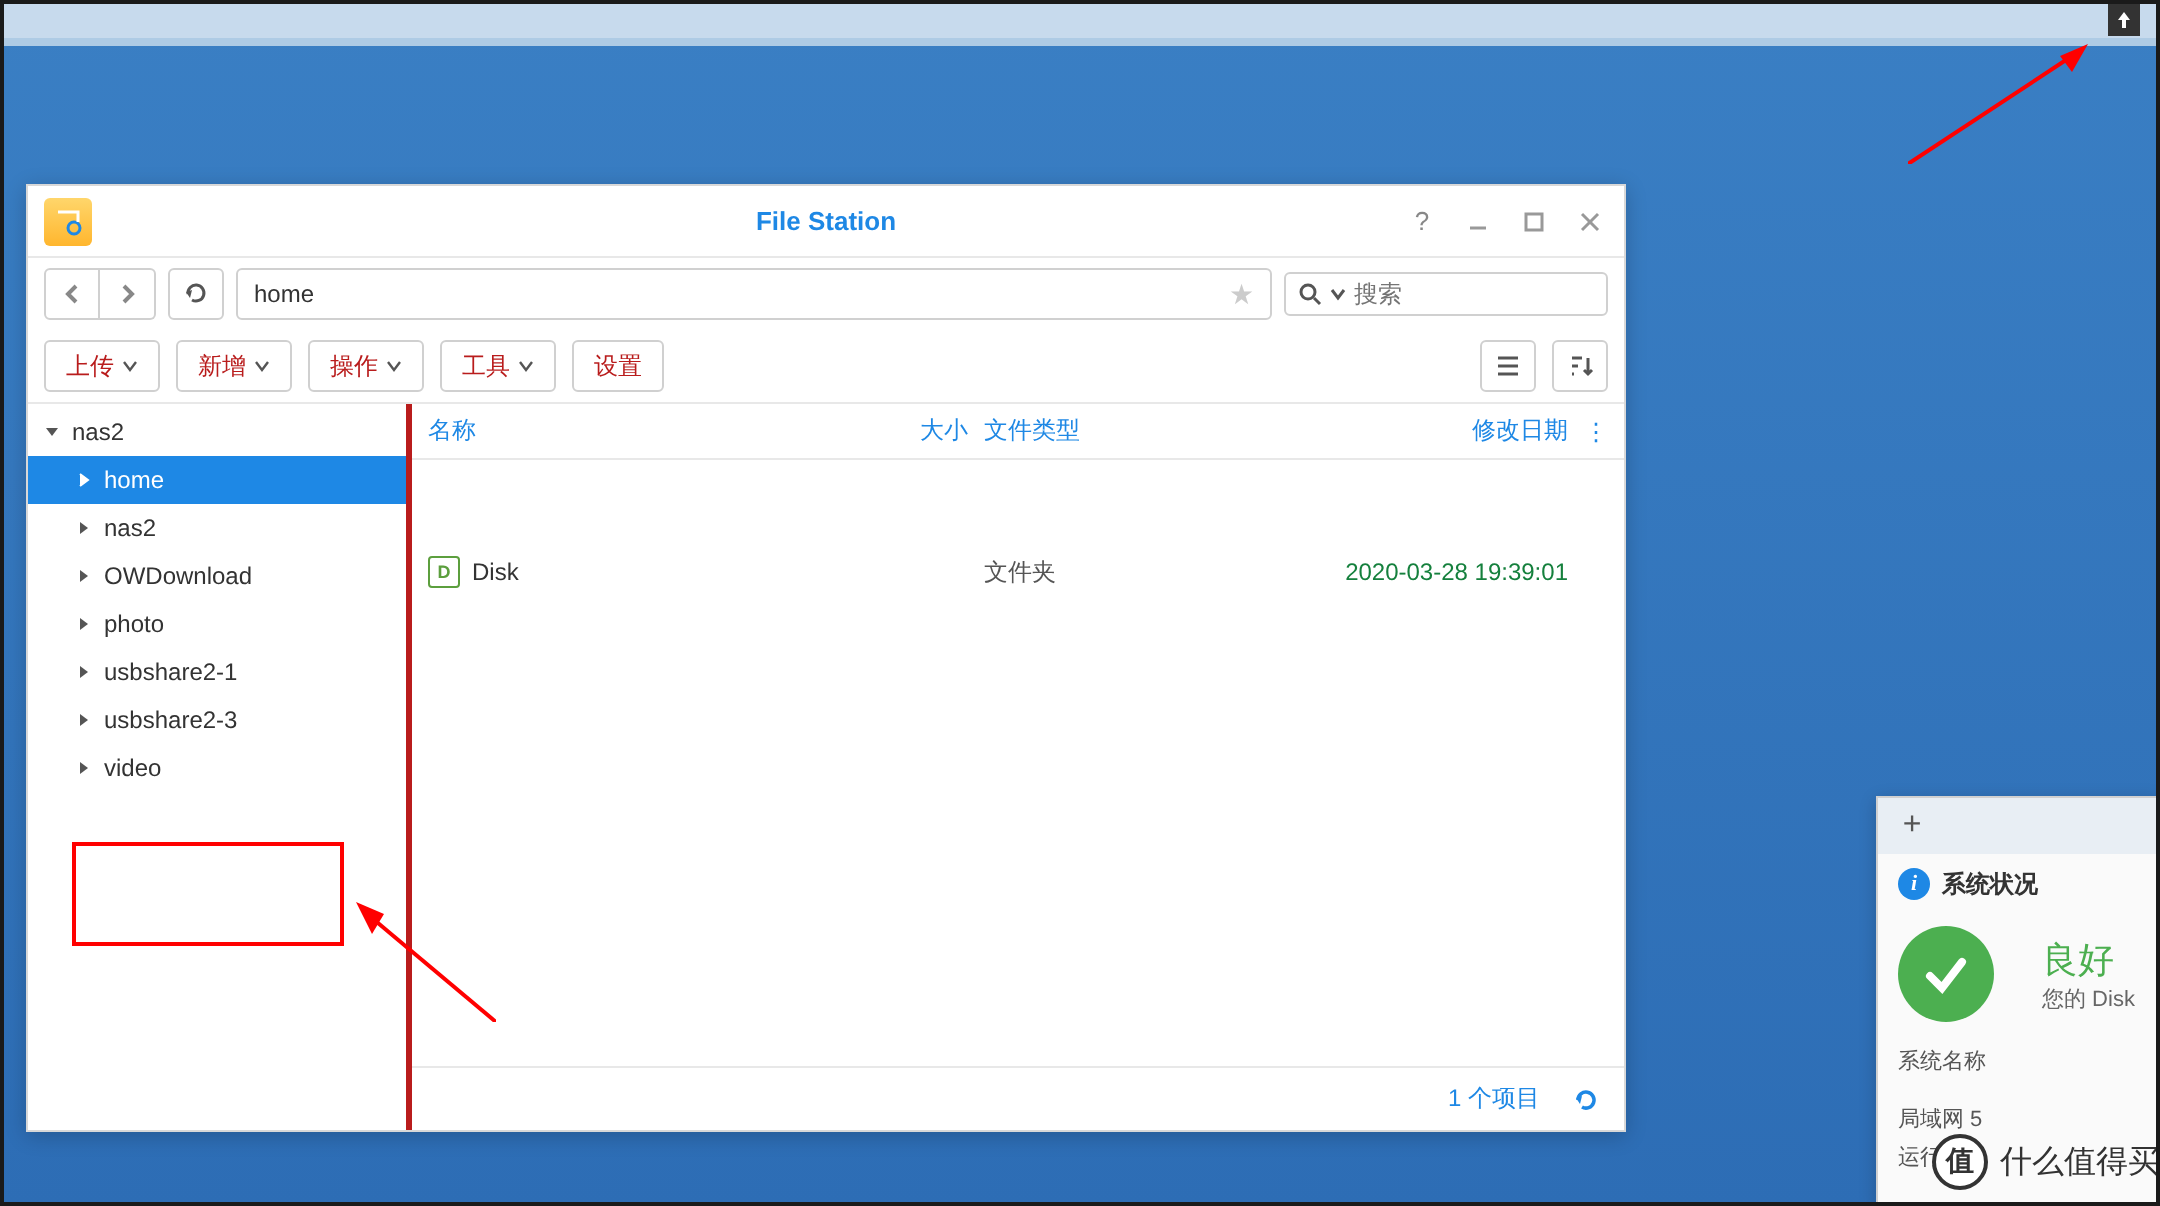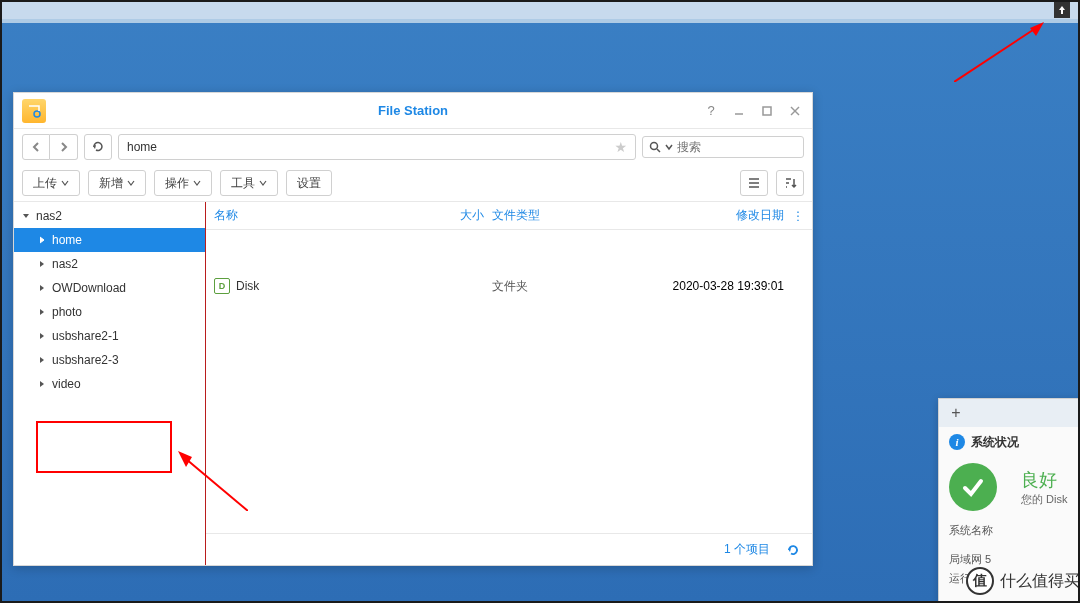--- a/index.html
+++ b/index.html
@@ -176,21 +176,21 @@
   height: 26px;
   border: 1px solid #d0d0d0;
   border-radius: 3px;
   background: #fff;
   padding: 0 10px;
   display: flex;
   align-items: center;
   gap: 4px;
   cursor: pointer;
   font-size: 12px;
-  color: #404040;
+  color: #b91c1c;
 }
 .tb-btn svg.chev { width: 8px; height: 8px; }
 .tb-spacer { flex: 1; }
 .tb-icon-btn {
   width: 28px;
   height: 26px;
   border: 1px solid #d0d0d0;
   border-radius: 3px;
   background: #fff;
   display: flex;
@@ -202,21 +202,21 @@
 
 
 .body-split {
   flex: 1;
   display: flex;
   overflow: hidden;
   border-top: 1px solid #e8e8e8;
 }
 .sidebar {
   width: 192px;
-  border-right: 1px solid #b91c1c;
+  border-right: 3px solid #b91c1c;
   overflow: auto;
   padding-top: 2px;
 }
 .tree-node {
   height: 24px;
   display: flex;
   align-items: center;
   font-size: 12px;
   color: #333;
   cursor: pointer;
@@ -300,21 +300,21 @@
   border-radius: 2px;
   display: flex;
   align-items: center;
   justify-content: center;
   color: #5c9f3e;
   font-size: 9px;
   font-weight: bold;
 }
 .file-size { width: 60px; text-align: right; padding-right: 8px; }
 .file-type { width: 140px; color: #555; }
-.file-date { width: 160px; text-align: right; padding-right: 8px; color: #000000; font-variant-numeric: tabular-nums; }
+.file-date { width: 160px; text-align: right; padding-right: 8px; color: #15803d; font-variant-numeric: tabular-nums; }
 .file-more { width: 12px; }
 
 .statusbar {
   height: 32px;
   border-top: 1px solid #e8e8e8;
   display: flex;
   align-items: center;
   justify-content: flex-end;
   padding: 0 12px;
   gap: 16px;

